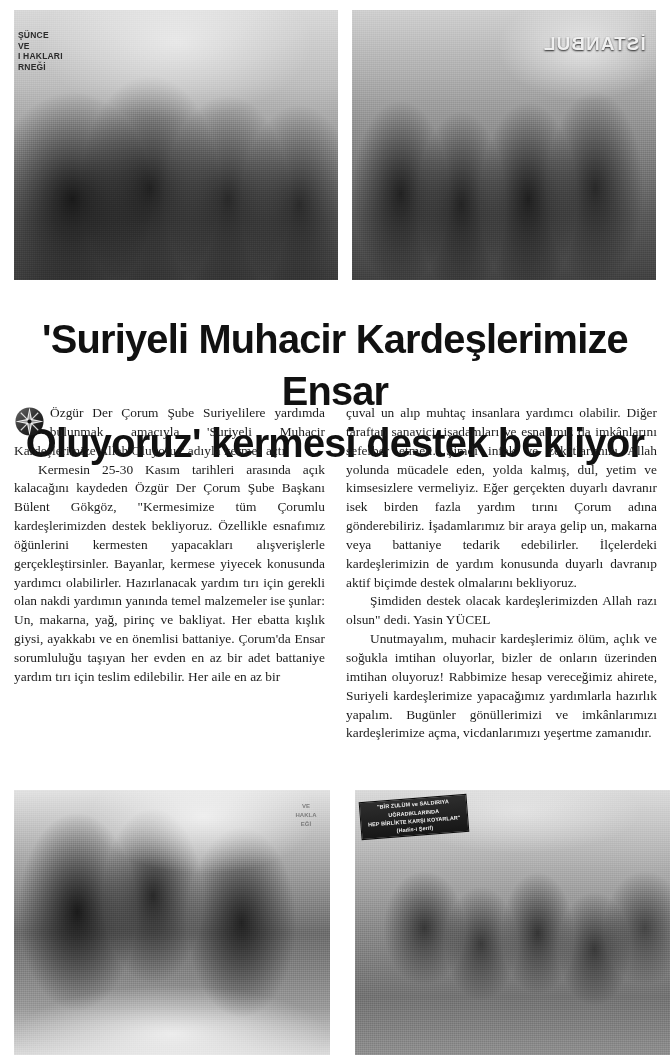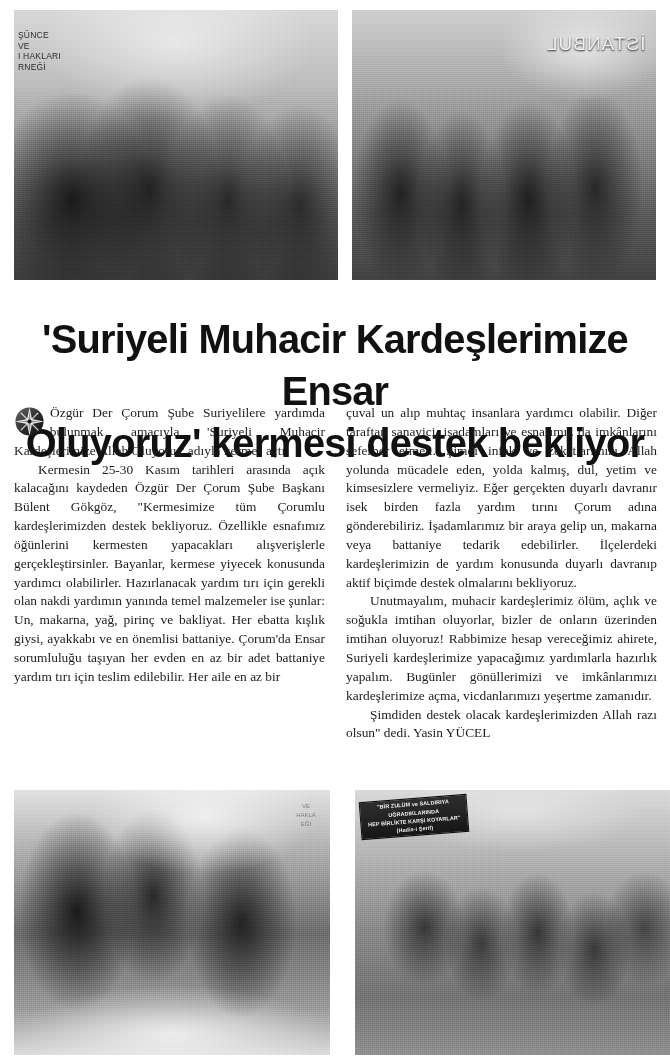--- a/index.html
+++ b/index.html
@@ -80,21 +80,21 @@
       repeating-linear-gradient(0deg, rgba(255,255,255,.055) 0 1px, rgba(0,0,0,.055) 1px 2px),
       repeating-linear-gradient(90deg, rgba(255,255,255,.04) 0 1px, rgba(0,0,0,.04) 1px 2px);
     mix-blend-mode: overlay;
     pointer-events: none;
   }
 
   
   .sign {
     position: absolute;
     font-family: "Liberation Sans", sans-serif;
-    font-weight: normal;
+    font-weight: bold;
     line-height: 1.25;
     white-space: pre-line;
   }
   #sign-ozgurder {
     left: 4px; top: 20px;
     width: 58px;
     font-size: 8.5px;
     color: #2b2b2b;
     text-align: left;
     letter-spacing: .2px;
@@ -233,22 +233,22 @@
         <path d="M14 14 L28 28 M50 50 L36 36" stroke="#ffffff" stroke-width="2.4" opacity=".8"></path>
         <circle cx="32" cy="32" r="4.2" fill="#111111"></circle>
       </svg>
       <span>Özgür Der Çorum Şube Suriyelilere yardımda bulunmak amacıyla 'Suriyeli Muhacir Kardeşlerimize Allah Oluyoruz' adıyla kermes açtı.</span>
     </p>
     <p>Kermesin 25-30 Kasım tarihleri arasında açık kalacağını kaydeden Özgür Der Çorum Şube Başkanı Bülent Gökgöz, "Kermesimize tüm Çorumlu kardeşlerimizden destek bekliyoruz. Özellikle esnafımız öğünlerini kermesten yapacakları alışverişlerle gerçekleştirsinler. Bayanlar, kermese yiyecek konusunda yardımcı olabilirler. Hazırlanacak yardım tırı için gerekli olan nakdi yardımın yanında temel malzemeler ise şunlar: Un, makarna, yağ, pirinç ve bakliyat. Her ebatta kışlık giysi, ayakkabı ve en önemlisi battaniye. Çorum'da Ensar sorumluluğu taşıyan her evden en az bir adet battaniye yardım tırı için teslim edilebilir. Her aile en az bir</p>
   </div>
 
   <div class="col" id="col-right">
     <p class="cont">çuval un alıp muhtaç insanlara yardımcı olabilir. Diğer taraftan sanayici, işadamları ve esnafımız da imkânlarını seferber etmeli. Şimdi infak ve zekâtlarımızı Allah yolunda mücadele eden, yolda kalmış, dul, yetim ve kimsesizlere vermeliyiz. Eğer gerçekten duyarlı davranır isek birden fazla yardım tırını Çorum adına gönderebiliriz. İşadamlarımız bir araya gelip un, makarna veya battaniye tedarik edebilirler. İlçelerdeki kardeşlerimizin de yardım konusunda duyarlı davranıp aktif biçimde destek olmalarını bekliyoruz.</p>
+    <p>Şimdiden destek olacak kardeşlerimizden Allah razı olsun" dedi. Yasin YÜCEL</p>
     <p>Unutmayalım, muhacir kardeşlerimiz ölüm, açlık ve soğukla imtihan oluyorlar, bizler de onların üzerinden imtihan oluyoruz! Rabbimize hesap vereceğimiz ahirete, Suriyeli kardeşlerimize yapacağımız yardımlarla hazırlık yapalım. Bugünler gönüllerimizi ve imkânlarımızı kardeşlerimize açma, vicdanlarımızı yeşertme zamanıdır.</p>
-    <p>Şimdiden destek olacak kardeşlerimizden Allah razı olsun" dedi. Yasin YÜCEL</p>
   </div>
 
 </div>
 
 <div class="photo" id="photo-bottom-left">
   <div class="ph-canvas tex-c"></div>
   <div class="grain"></div>
   <div class="sign" id="sign-bl-banner">VE
 HAKLA
 EĞİ</div>

